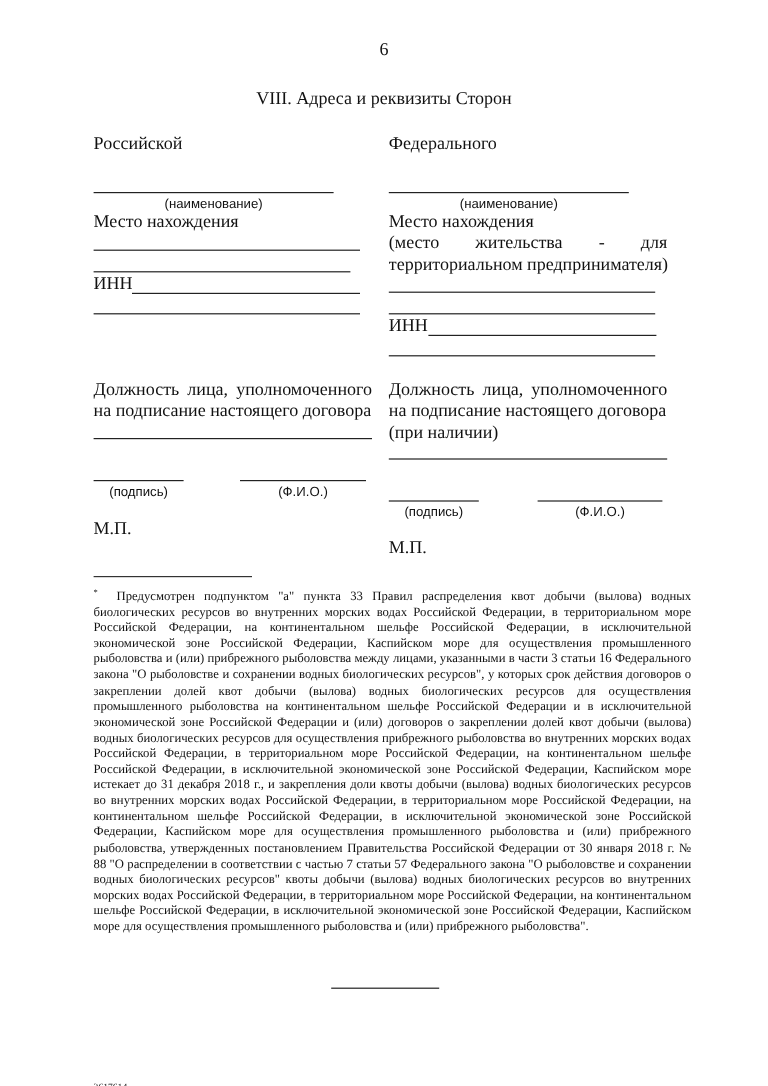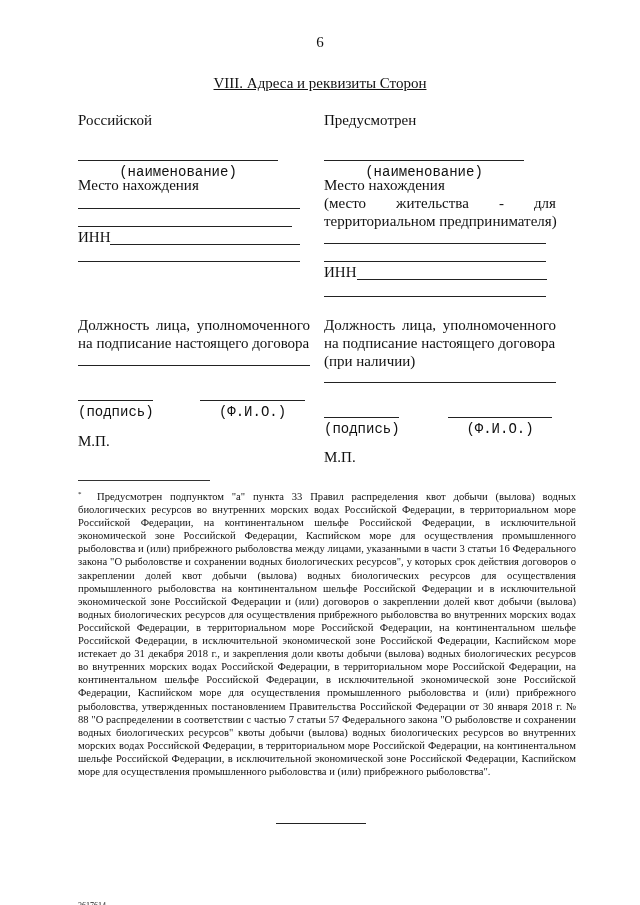--- a/index.html
+++ b/index.html
@@ -1,22 +1,22 @@
 <!DOCTYPE html>
 <html><head>
 <meta charset="utf-8">
 <style>
   html, body { margin: 0; padding: 0; background: #ffffff; }
   body { width: 640px; height: 905px; position: relative; overflow: hidden;
          font-family: "Liberation Serif", "DejaVu Serif", serif; color: #111; }
   .abs { position: absolute; }
   .page-num { left: 0; width: 640px; top: 34px; text-align: center; font-size: 15px; }
-  .section-title { left: 0; width: 640px; top: 75px; text-align: center; font-size: 15px; text-decoration: underline; }
+  .section-title { left: 0; width: 640px; top: 75px; text-align: center; font-size: 15px; }
   .t15 { font-size: 15px; line-height: 18px; }
-  .cap { font-family: Liberation Mono, monospace; font-size: 14px; }
+  .cap { font-family: Liberation Sans, sans-serif; font-size: 11px; }
   .line { position: absolute; height: 0; border-top: 1px solid #222; }
   .just { text-align: justify; text-align-last: justify; font-family: Liberation Serif, serif; }
   .footnote { left: 78px; width: 498px; top: 488px; font-size: 10.6px; line-height: 13.1px;
               text-align: justify; }
   .footnote sup { font-size: 7px; vertical-align: 4px; }
   .doc-id { left: 78px; top: 901px; font-size: 8px; }
 </style>
 </head>
 <body>
 
@@ -43,21 +43,21 @@
 
   <div class="line" style="left:78px; top:400px; width:75px;"></div>
   <div class="abs cap" style="left:78px; width:75px; top:404px; text-align:center;">(подпись)</div>
   <div class="line" style="left:200px; top:400px; width:105px;"></div>
   <div class="abs cap" style="left:200px; width:105px; top:404px; text-align:center;">(Ф.И.О.)</div>
 
   <div class="abs t15" style="left:78px; top:432px;">М.П.</div>
 </div>
 
 <div>
-  <div class="abs t15" style="left:324px; top:111px;">Предусмотрен</div>
+  <div class="abs t15" style="left:324px; top:111px;">Федерального</div>
 
   <div class="line" style="left:324px; top:160px; width:200px;"></div>
   <div class="abs cap" style="left:324px; width:200px; top:164px; text-align:center;">(наименование)</div>
 
   <div class="abs t15" style="left:324px; top:176px;">Место нахождения</div>
   <div class="abs t15 just" style="left:324px; top:194px; width:232px;">(место жительства - для</div>
   <div class="abs t15" style="left:324px; top:212px;">территориальном предпринимателя)</div>
 
   <div class="line" style="left:324px; top:243px; width:222px;"></div>
   <div class="line" style="left:324px; top:261px; width:222px;"></div>

